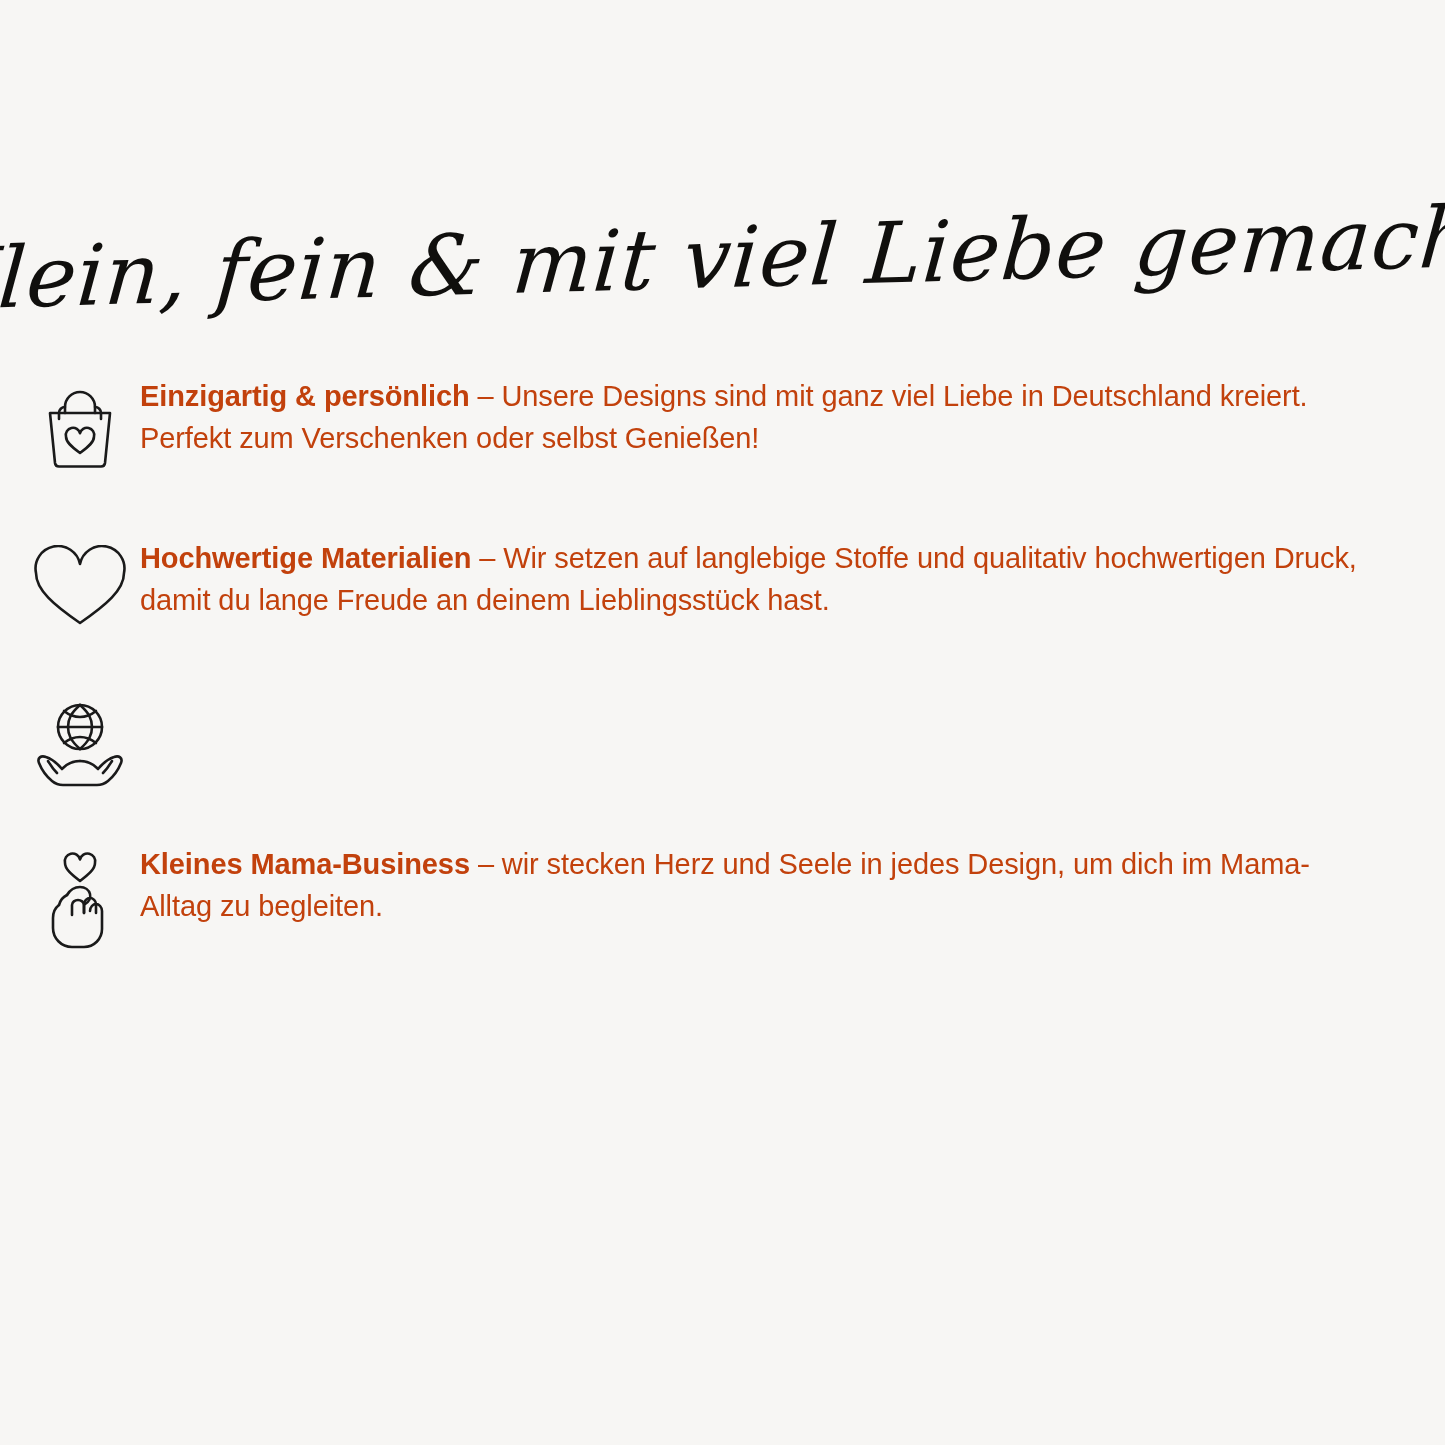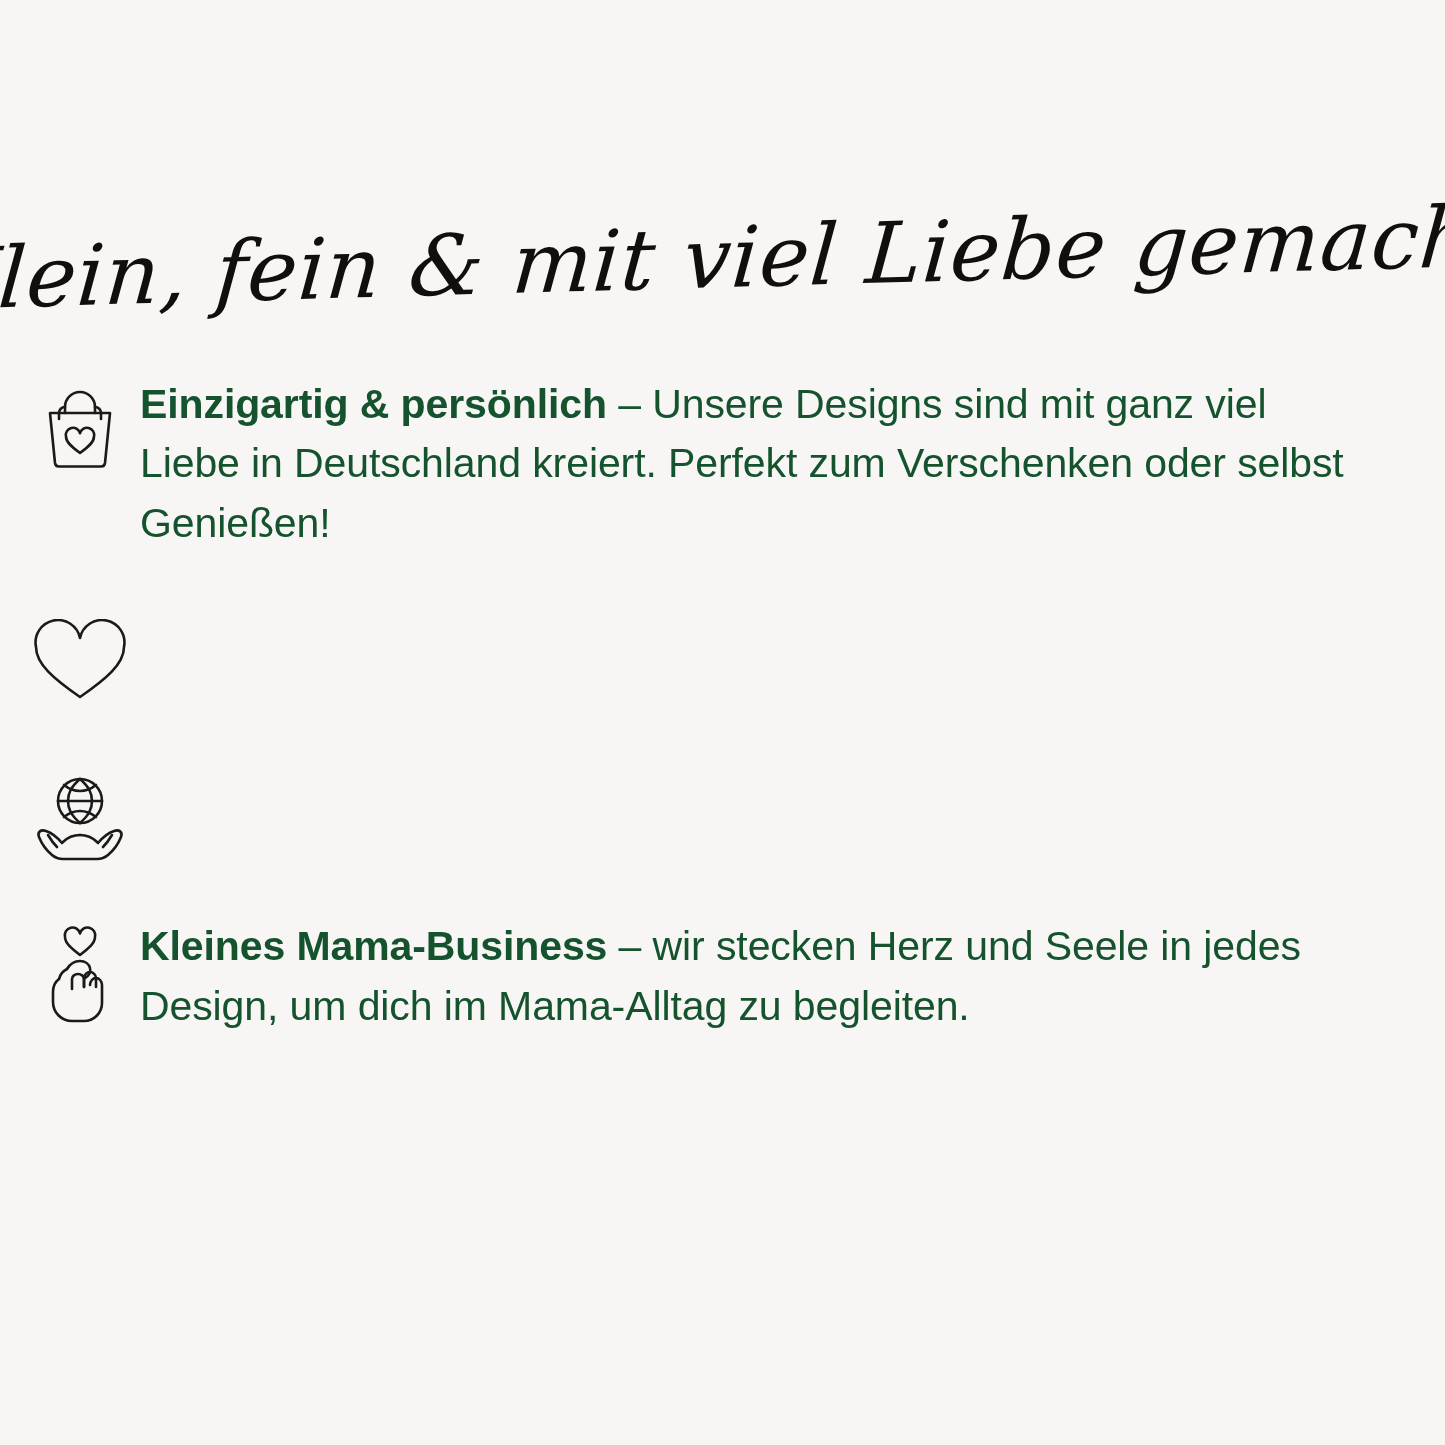--- a/index.html
+++ b/index.html
@@ -68,23 +68,23 @@
     justify-content: center;
     align-items: flex-start;
     padding-top: 8px;
   }
   .icon-cell svg {
     display: block;
   }
 
   .text-cell {
     flex: 1 1 auto;
-    font-size: 41px;
+    font-size: 29px;
     line-height: 1.45;
-    color: #14532d;
+    color: #c2410c;
     letter-spacing: -0.1px;
   }
   .text-cell .lead {
     font-weight: 700;
   }
   .text-cell .body {
     font-weight: 400;
   }
 
   
@@ -118,20 +118,23 @@
         <span class="lead">Einzigartig &amp; persönlich</span><span class="body"> – Unsere Designs sind mit ganz viel Liebe in Deutschland kreiert. Perfekt zum Verschenken oder selbst Genießen!</span>
       </div>
     </div>
 
     <div class="feature f2">
       <div class="icon-cell">
         <svg width="100" height="86" viewBox="0 0 100 86" fill="none" stroke="#1a1a1a" stroke-width="2.6" stroke-linecap="round" stroke-linejoin="round">
           <path d="M50 78 C24 60 6 45 6 28 A22 22 0 0 1 50 19 A22 22 0 0 1 94 28 C94 45 76 60 50 78 Z"></path>
         </svg>
       </div>
+      <div class="text-cell">
+        <span class="lead">Hochwertige Materialien</span><span class="body"> – Wir setzen auf langlebige Stoffe und qualitativ hochwertigen Druck, damit du lange Freude an deinem Lieblingsstück hast.</span>
+      </div>
     </div>
 
     <div class="feature f3">
       <div class="icon-cell">
         <svg width="104" height="96" viewBox="0 0 104 96" fill="none" stroke="#1a1a1a" stroke-width="2.6" stroke-linecap="round" stroke-linejoin="round">
           <circle cx="52" cy="32" r="22"></circle>
           <path d="M30 32 h44"></path>
           <path d="M52 10 c-9 8 -12 14 -12 22 s3 14 12 22"></path>
           <path d="M52 10 c9 8 12 14 12 22 s-3 14 -12 22"></path>
           <path d="M36 16 c5 4 11 6 16 6 s11-2 16-6"></path>

